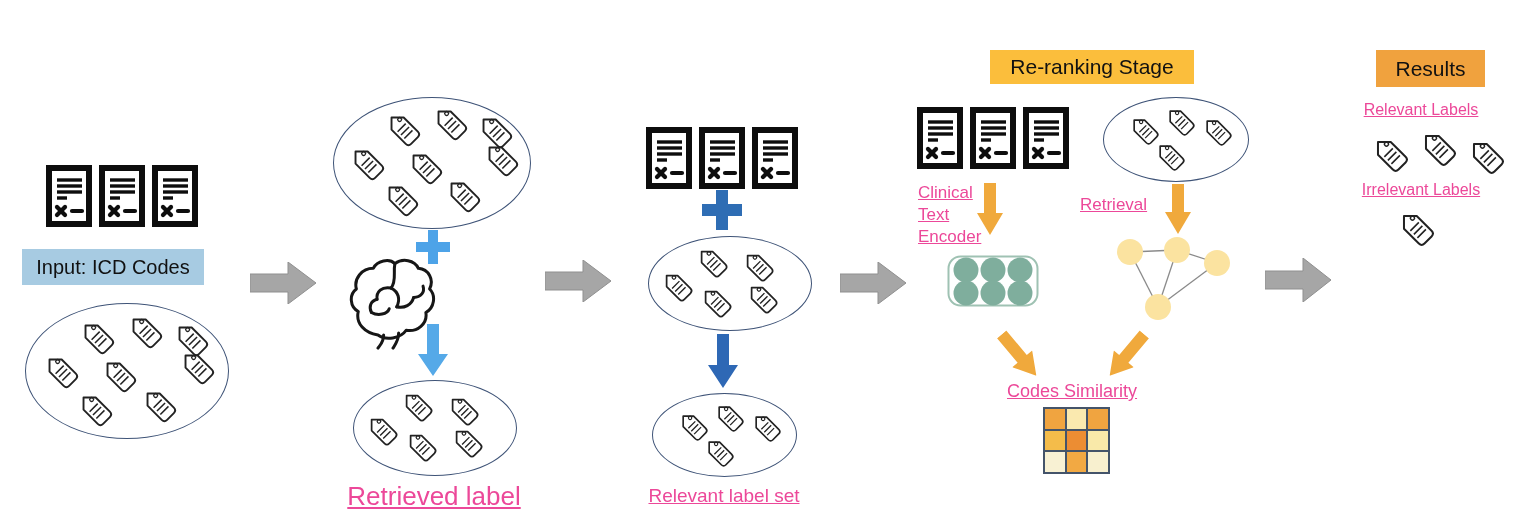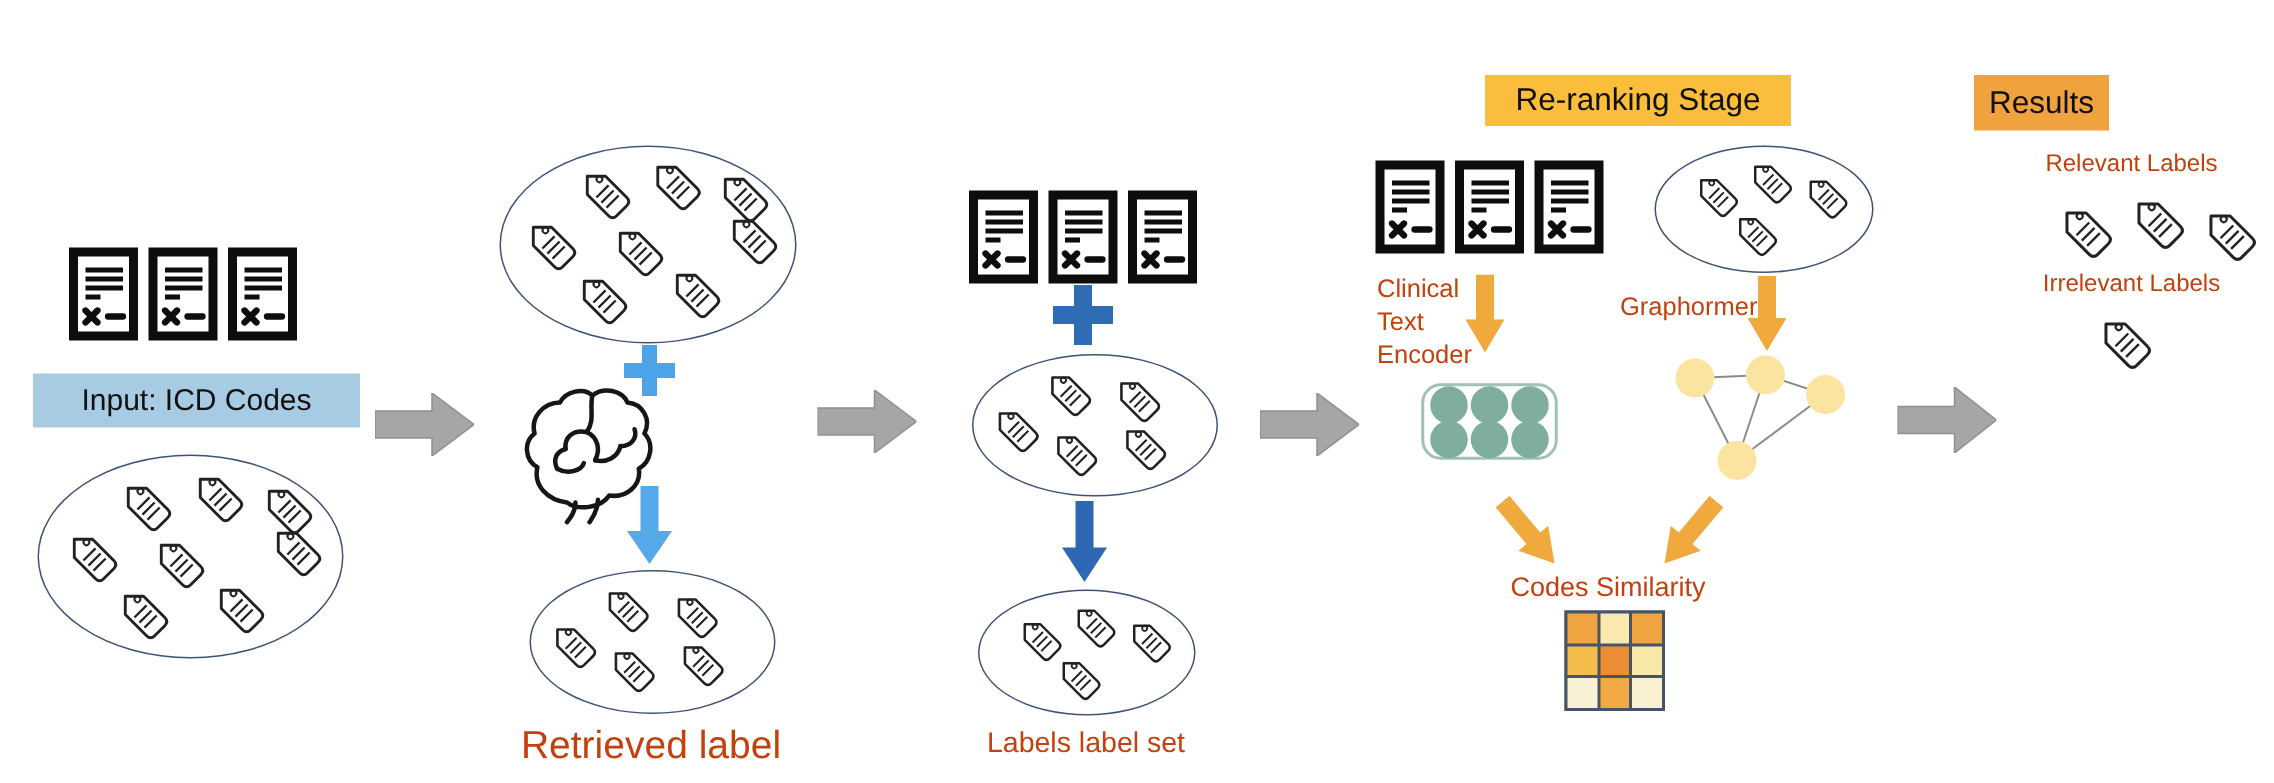--- a/index.html
+++ b/index.html
@@ -1,21 +1,21 @@
 <!DOCTYPE html>
 <html style="--input-label-bg: #A7CBE2; --stage1-header-bg: #5596D8; --reranking-header-bg: #FBBE3C; --results-header-bg: #F0A23E; --plus-light: #4DA3E8; --plus-dark: #2E6DB4; --arrow-light-blue: #55A9E8; --arrow-dark-blue: #2E68B5; --arrow-orange: #F0A93C; --arrow-gray: #A6A6A6; --arrow-gray-stroke: #8F8F8F; --embedding-green: #7FAE9D; --embedding-border: #9FC2B3; --node-yellow: #FBE3A0; --graph-edge: #8A8A8A; --oval-border: #3E5377;"><head>
 <meta charset="utf-8">
 <style>
   html,body{margin:0;padding:0;background:#fff;}
   .canvas{
     position:relative;width:1516px;height:522px;background:#ffffff;overflow:hidden;
     font-family:"Liberation Sans",sans-serif;color:#1a1a1a;
   }
   .abs{position:absolute;}
-  .lbl{position:absolute;color:#c2410c;line-height:1.3;}
+  .lbl{position:absolute;color:#ec4899;line-height:1.3;text-decoration:underline;}
   .nowrap{white-space:nowrap;}
   .center{text-align:center;}
 
   
   .chip{position:absolute;display:flex;align-items:center;justify-content:center;color:#111;}
   .chip-input{background:var(--input-label-bg);font-size:20px;}
   .chip-ms{background:var(--stage1-header-bg);font-size:21px;}
   .chip-rr{background:var(--reranking-header-bg);font-size:21px;}
   .chip-res{background:var(--results-header-bg);font-size:21px;}
 
@@ -85,21 +85,21 @@
     </g>
     <g stroke="#0d0d0d" stroke-width="4.2" fill="none" stroke-linecap="round">
       <line x1="12" y1="43" x2="20" y2="51"></line>
       <line x1="20" y1="43" x2="12" y2="51"></line>
       <line x1="27" y1="47" x2="37" y2="47"></line>
     </g>
         </svg>
       </span>
     </div>
 
-  <div class="chip chip-input" style="left:22px;top:249px;width:218px;height:36px;">
+  <div class="chip chip-input" style="left:22px;top:249px;width:182px;height:36px;">
     <span>Input: ICD Codes</span>
   </div>
 
   <div class="oval" style="left:25px;top:303px;width:202px;height:134px;">
       <span style="position: absolute; left: 50px; top: 12px;">
         <svg width="42" height="42" viewBox="0 0 44 44">
     <g transform="rotate(45 22 22)">
       <path d="M5 22 L14 13 H35 Q39 13 39 17 V27 Q39 31 35 31 H14 Z" fill="#fff" stroke="#222" stroke-width="2" stroke-linejoin="round"></path>
       <circle cx="12.5" cy="17.5" r="2" fill="none" stroke="#222" stroke-width="1.4"></circle>
       <path d="M20 16 V28 M25 16 V28 M30 16 V28" stroke="#222" stroke-width="1.6" fill="none"></path>
@@ -484,21 +484,21 @@
         <svg width="36" height="36" viewBox="0 0 44 44">
     <g transform="rotate(45 22 22)">
       <path d="M5 22 L14 13 H35 Q39 13 39 17 V27 Q39 31 35 31 H14 Z" fill="#fff" stroke="#222" stroke-width="2" stroke-linejoin="round"></path>
       <circle cx="12.5" cy="17.5" r="2" fill="none" stroke="#222" stroke-width="1.4"></circle>
       <path d="M20 16 V28 M25 16 V28 M30 16 V28" stroke="#222" stroke-width="1.6" fill="none"></path>
     </g>
         </svg>
       </span>
     </div>
 
-  <div class="lbl center" style="left:634px;top:484px;width:180px;font-size:19px;">Labels label set</div>
+  <div class="lbl center" style="left:634px;top:484px;width:180px;font-size:19px;">Relevant label set</div>
 
   <div class="abs" style="left:840px;top:262px;">
     <svg width="66" height="42" viewBox="0 0 66 42">
       <polygon points="0,12 38,12 38,0 66,21 38,42 38,30 0,30" style="fill:var(--arrow-gray);stroke:var(--arrow-gray-stroke);stroke-width:1;"></polygon>
     </svg>
   </div>
 
   <div class="chip chip-rr" style="left:990px;top:50px;width:204px;height:34px;">
     <span>Re-ranking Stage</span>
   </div>
@@ -608,21 +608,21 @@
         <svg width="36" height="36" viewBox="0 0 44 44">
     <g transform="rotate(45 22 22)">
       <path d="M5 22 L14 13 H35 Q39 13 39 17 V27 Q39 31 35 31 H14 Z" fill="#fff" stroke="#222" stroke-width="2" stroke-linejoin="round"></path>
       <circle cx="12.5" cy="17.5" r="2" fill="none" stroke="#222" stroke-width="1.4"></circle>
       <path d="M20 16 V28 M25 16 V28 M30 16 V28" stroke="#222" stroke-width="1.6" fill="none"></path>
     </g>
         </svg>
       </span>
     </div>
 
-  <div class="lbl nowrap" style="left:1080px;top:194px;font-size:17px;">Graphormer</div>
+  <div class="lbl nowrap" style="left:1080px;top:194px;font-size:17px;">Retrieval</div>
 
   <div class="abs" style="left:1165px;top:184px;">
     <svg width="26" height="50" viewBox="0 0 26 50">
       <polygon points="7,0 19,0 19,28 26,28 13,50 0,28 7,28" style="fill:var(--arrow-orange);"></polygon>
     </svg>
   </div>
 
   <div class="abs" style="left:1105px;top:232px;">
     <svg width="135" height="95" viewBox="0 0 135 95">
       <g style="stroke:var(--graph-edge);stroke-width:1.3;">
@@ -666,21 +666,21 @@
       <div style="background: rgb(242, 169, 67);"></div>
       <div style="background: rgb(248, 240, 207);"></div>
     </div>
 
   <div class="abs" style="left:1265px;top:258px;">
     <svg width="66" height="44" viewBox="0 0 66 44">
       <polygon points="0,13 38,13 38,0 66,22 38,44 38,31 0,31" style="fill:var(--arrow-gray);stroke:var(--arrow-gray-stroke);stroke-width:1;"></polygon>
     </svg>
   </div>
 
-  <div class="chip chip-res" style="left:1316px;top:50px;width:90px;height:37px;">
+  <div class="chip chip-res" style="left:1376px;top:50px;width:109px;height:37px;">
     <span>Results</span>
   </div>
 
   <div class="lbl center nowrap" style="left:1356px;top:100px;width:130px;font-size:16px;">Relevant Labels</div>
 
   <div class="abs" style="left:1368px;top:126px;width:144px;height:56px;position:absolute;">
       <span style="position: absolute; left: 0px; top: 6px;">
         <svg width="44" height="44" viewBox="0 0 44 44">
     <g transform="rotate(45 22 22)">
       <path d="M5 22 L14 13 H35 Q39 13 39 17 V27 Q39 31 35 31 H14 Z" fill="#fff" stroke="#222" stroke-width="2" stroke-linejoin="round"></path>

